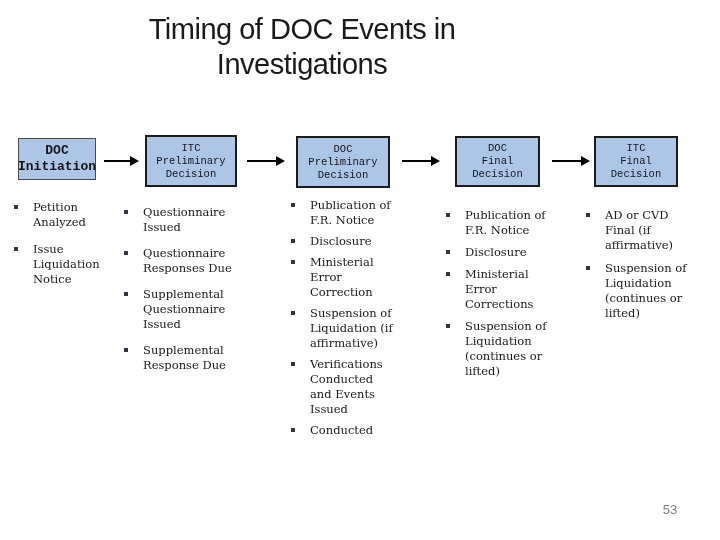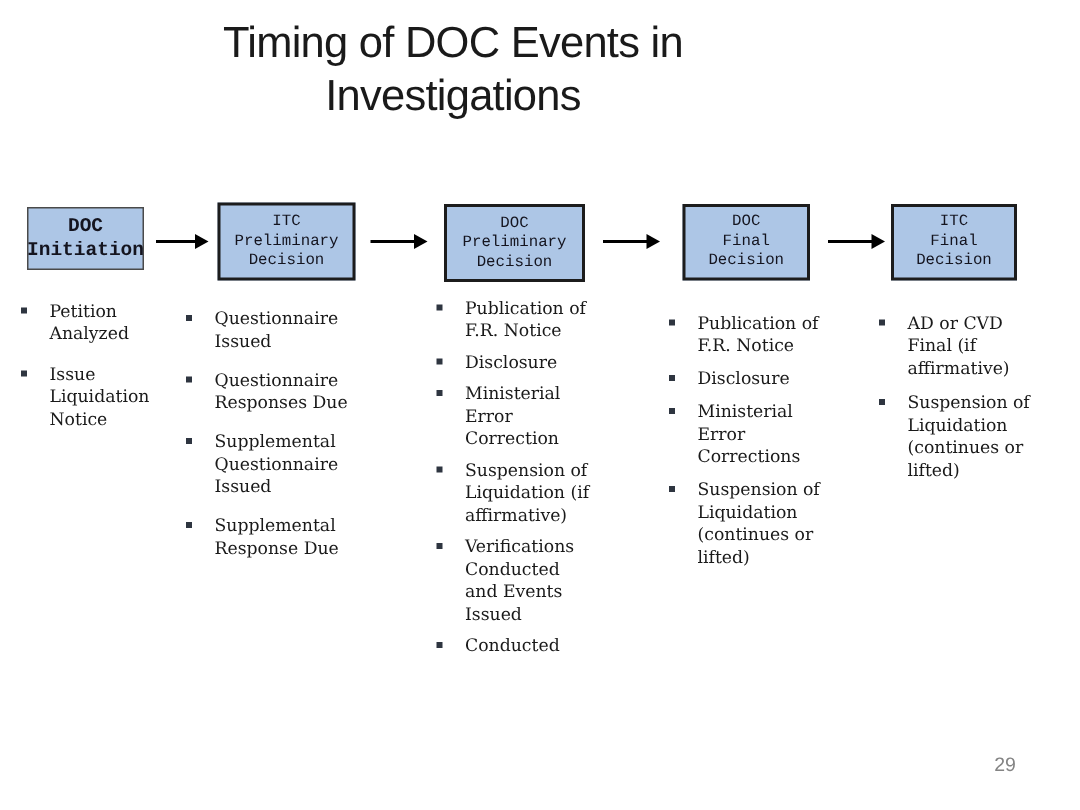--- a/index.html
+++ b/index.html
@@ -210,15 +210,15 @@
       </div>
       <div class="item">
         <span class="sq"></span>
         <span class="itext">Suspension of
 Liquidation
 (continues or
 lifted)</span>
       </div>
     </div>
 
-  <div class="page-num">29</div>
+  <div class="page-num">53</div>
 
 </div>
 
 </body></html>

